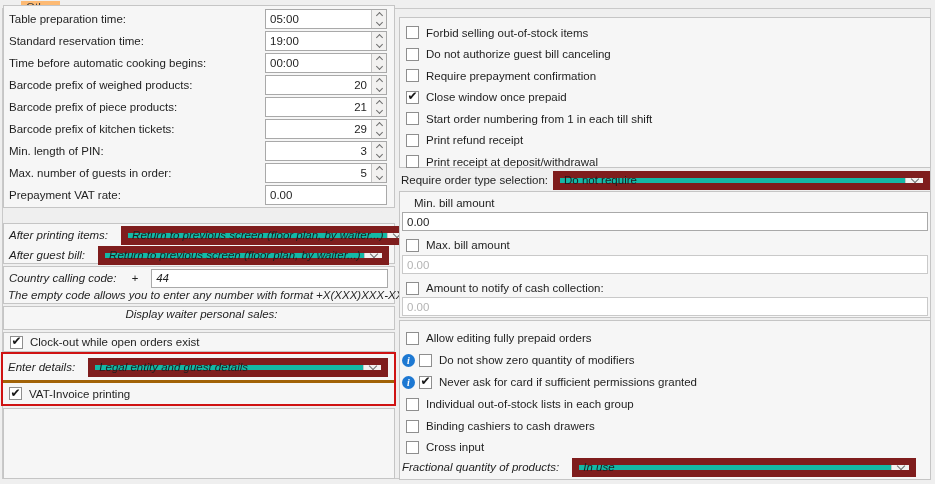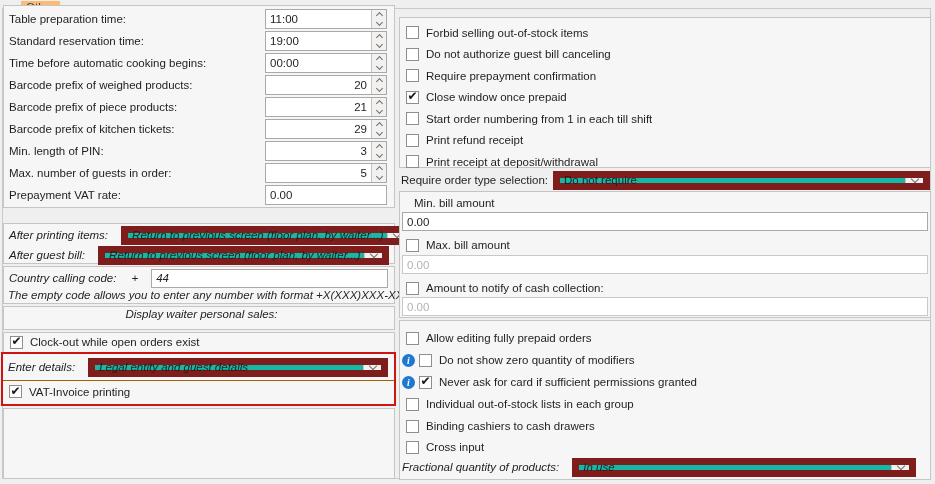--- a/index.html
+++ b/index.html
@@ -6,21 +6,21 @@
   body{font-family:"Liberation Sans","DejaVu Sans",sans-serif;font-size:11.5px;color:#1e1e1e;background:#efefef;}
   .page{position:relative;width:935px;height:484px;background:#efefef;overflow:hidden;}
   .groupbox{position:absolute;left:2px;top:8px;width:929px;height:471px;border:1px solid #c9c9c9;box-sizing:border-box;}
   .legend{position:absolute;left:18px;top:-8px;background:#fdba74;padding:0 5px;color:#3c3c3c;}
   .panel{position:absolute;background:#f6f6f6;border:1px solid #c5c5c5;box-sizing:border-box;}
   
   .pA{left:3px;top:5px;width:392px;height:203px;padding-top:2px;}
   .pB{left:3px;top:223px;width:392px;height:41px;padding-top:1px;}
   .pC{left:3px;top:266px;width:392px;height:38px;}
   .pD{left:3px;top:306px;width:392px;height:24px;}
-  .pE{left:3px;top:332px;width:392px;height:37px;}
+  .pE{left:3px;top:332px;width:392px;height:20px;}
   .redbox{position:absolute;left:1px;top:352px;width:395px;height:54px;border:2px solid #cf1212;background:#f6f6f6;box-sizing:border-box;}
   .pF{left:3px;top:408px;width:392px;height:71px;}
   
   .rA{left:399px;top:17px;width:532px;height:151px;padding-top:4px;}
   .rOrder{position:absolute;left:399px;top:169px;width:532px;height:22px;display:flex;align-items:center;gap:5px;padding-left:2px;box-sizing:border-box;}
   .rB{left:399px;top:191px;width:532px;height:127px;}
   .rC{left:399px;top:320px;width:532px;height:160px;}
   
   .arow{position:relative;height:22px;display:flex;align-items:center;padding-left:5px;}
   .arow .field{position:absolute;left:261px;right:7px;top:1px;height:20px;background:#fff;border:1px solid #a9a9a9;box-sizing:border-box;display:flex;}
@@ -55,21 +55,21 @@
 
 <div class="page">
   <div class="groupbox">
     <span class="legend">Other</span>
   </div>
 
   <div class="panel pA">
     <div class="arow">
       <span class="lbl">Table preparation time:</span>
       <span class="field">
-        <span class="val t">11:00</span>
+        <span class="val t">05:00</span>
         <span class="spin">
             <span class="su"></span>
             <span class="sd"></span>
           </span>
       </span>
     </div>
     <div class="arow">
       <span class="lbl">Standard reservation time:</span>
       <span class="field">
         <span class="val t">19:00</span>
@@ -193,21 +193,21 @@
   </div>
 
   <div class="redbox">
     <div class="flexrow" style="margin-top:3px;">
       <span class="lbl">Enter details:</span>
       <span class="combo">
         <span class="ctext">Legal entity and guest details</span>
         <span class="cbtn"></span>
       </span>
     </div>
-    <div class="crow2" style="border-top:1px solid #a16207;margin-top:3px;height:21px;">
+    <div class="crow2" style="border-top:3px solid #a16207;margin-top:3px;height:21px;">
       <span class="cb checked"></span>
       <span class="lbl">VAT-Invoice printing</span>
     </div>
   </div>
 
   <div class="panel pF"></div>
 
   <div class="panel rA">
     <div class="crow">
       <span class="cb"></span>

